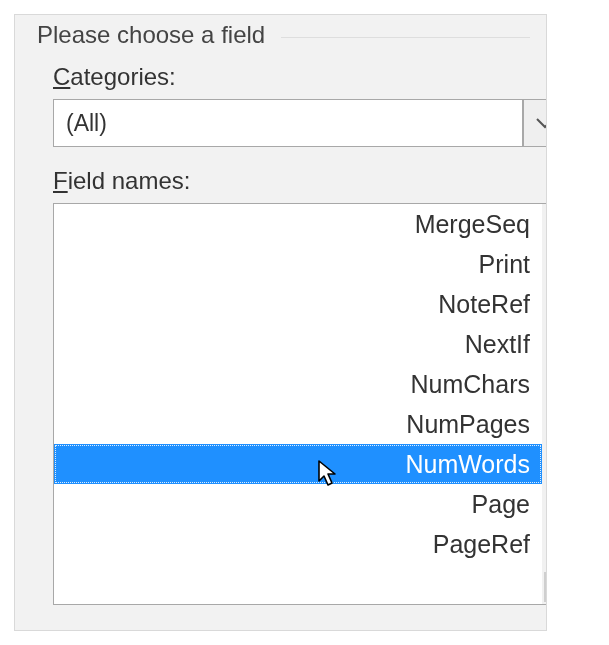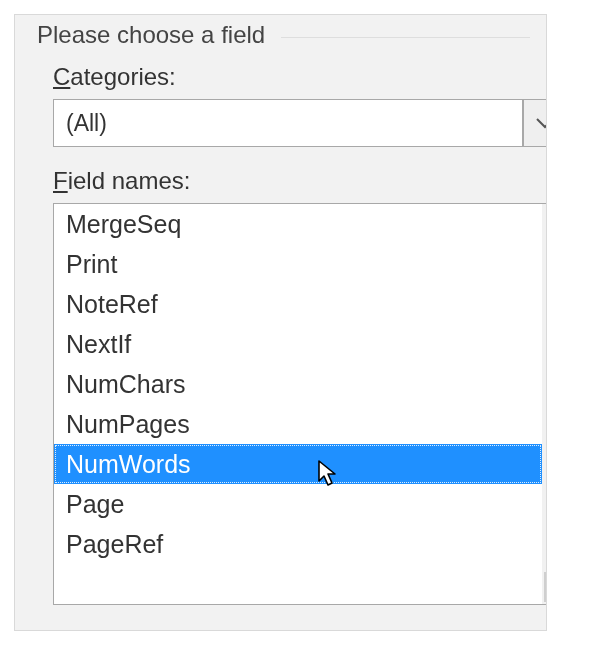--- a/index.html
+++ b/index.html
@@ -81,20 +81,21 @@
     display: flex;
     overflow: hidden;
   }
   .list-viewport {
     flex: 1;
     overflow: hidden;
     position: relative;
   }
   .list {
     position: relative;
+    text-align: right;
   }
   .list-item {
     height: 40px;
     line-height: 40px;
     padding: 0 12px;
     font-size: 25px;
     color: #333;
     white-space: nowrap;
     cursor: default;
   }

